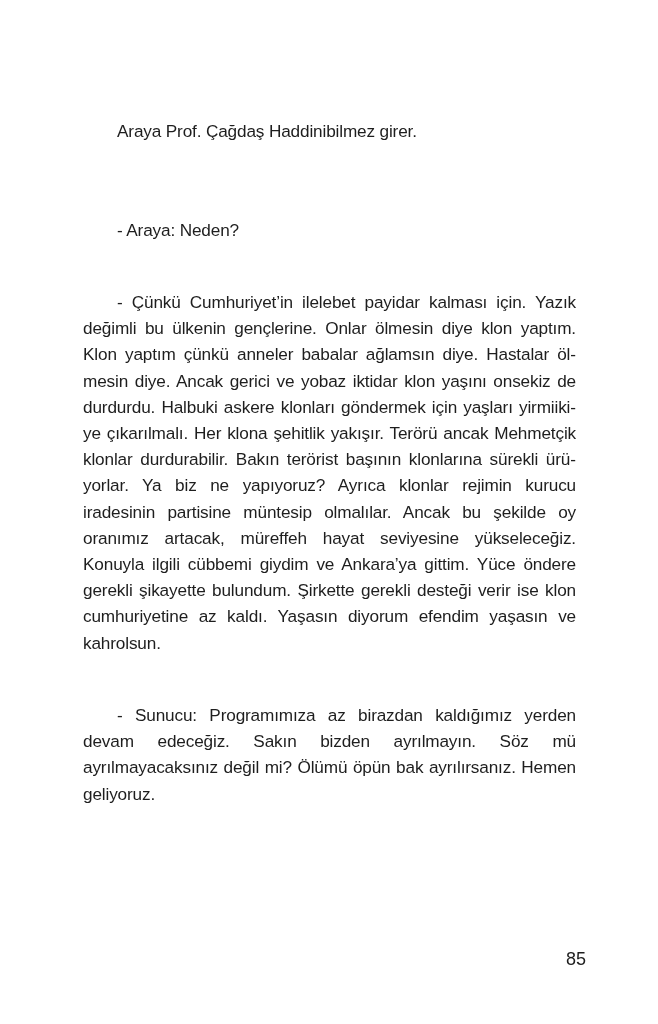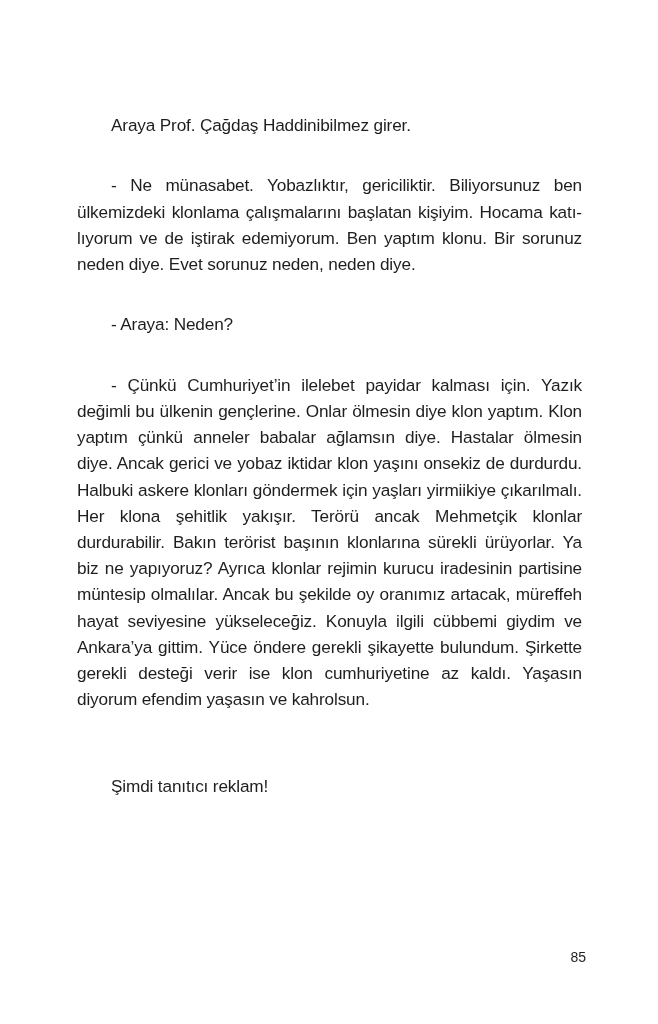--- a/index.html
+++ b/index.html
@@ -18,51 +18,50 @@
     .page {
       position: absolute;
       left: 73px;
       top: 108px;
       width: 513px;
       font-size: 17.2px;
       line-height: 26.2px;
       letter-spacing: -0.15px;
     }
     .para {
-      margin: 4px;
+      margin: 10px;
       text-align: justify;
       text-indent: 34px;
       hyphens: manual;
     }
     .gap {
       height: 26.2px;
     }
     .gap-big {
       height: 26.2px;
     }
     .page-number {
       position: absolute;
       left: 540px;
       top: 949px;
       width: 46px;
       text-align: right;
-      font-size: 14px;
+      font-size: 18px;
       font-family: "Liberation Sans", sans-serif;
       color: #1e1e1e;
     }
   </style>
 </head>
 <body>
 
 <div class="page">
   <p class="para">Araya Prof. Çağdaş Haddinibilmez girer.</p>
   <div class="gap"></div>
-  <p class="para">- Ne münasabet. Yobazlıktır, gericiliktir. Biliyorsunuz ben ülkemizdeki klonlama çalışmalarını başlatan kişiyim. Hocama katı­lıyorum ve de iştirak edemiyorum. Ben yaptım klonu. Bir sorunuz neden diye. Evet sorunuz neden, neden diye.</p>
   <div class="gap"></div>
   <p class="para">- Araya: Neden?</p>
   <div class="gap"></div>
   <p class="para">-  Çünkü Cumhuriyet’in ilelebet payidar kalması için. Yazık değimli bu ülkenin gençlerine. Onlar ölmesin diye klon yaptım. Klon yaptım çünkü anneler babalar ağlamsın diye. Hastalar öl­mesin diye. Ancak gerici ve yobaz iktidar klon yaşını onsekiz de durdurdu. Halbuki askere klonları göndermek için yaşları yirmiiki­ye çıkarılmalı. Her klona şehitlik yakışır. Terörü ancak Mehmetçik klonlar durdurabilir. Bakın terörist başının klonlarına sürekli ürü­yorlar. Ya biz ne yapıyoruz? Ayrıca klonlar rejimin kurucu iradesinin partisine müntesip olmalılar. Ancak bu şekilde oy oranımız artacak, müreffeh hayat seviyesine yükseleceğiz. Konuyla ilgili cübbemi giy­dim ve Ankara’ya gittim. Yüce öndere gerekli şikayette bulundum. Şirkette gerekli desteği verir ise klon cumhuriyetine az kaldı. Yaşa­sın diyorum efendim yaşasın ve kahrolsun.</p>
   <div class="gap-big"></div>
+  <p class="para">- Sunucu: Programımıza az birazdan kaldığımız yerden devam edeceğiz. Sakın bizden ayrılmayın. Söz mü ayrılmayacaksınız değil mi? Ölümü öpün bak ayrılırsanız. Hemen geliyoruz.</p>
   <div class="gap"></div>
-  <p class="para">Şimdi tanıtıcı reklam!</p>
 </div>
 
 <div class="page-number">85</div>
 
 </body></html>

